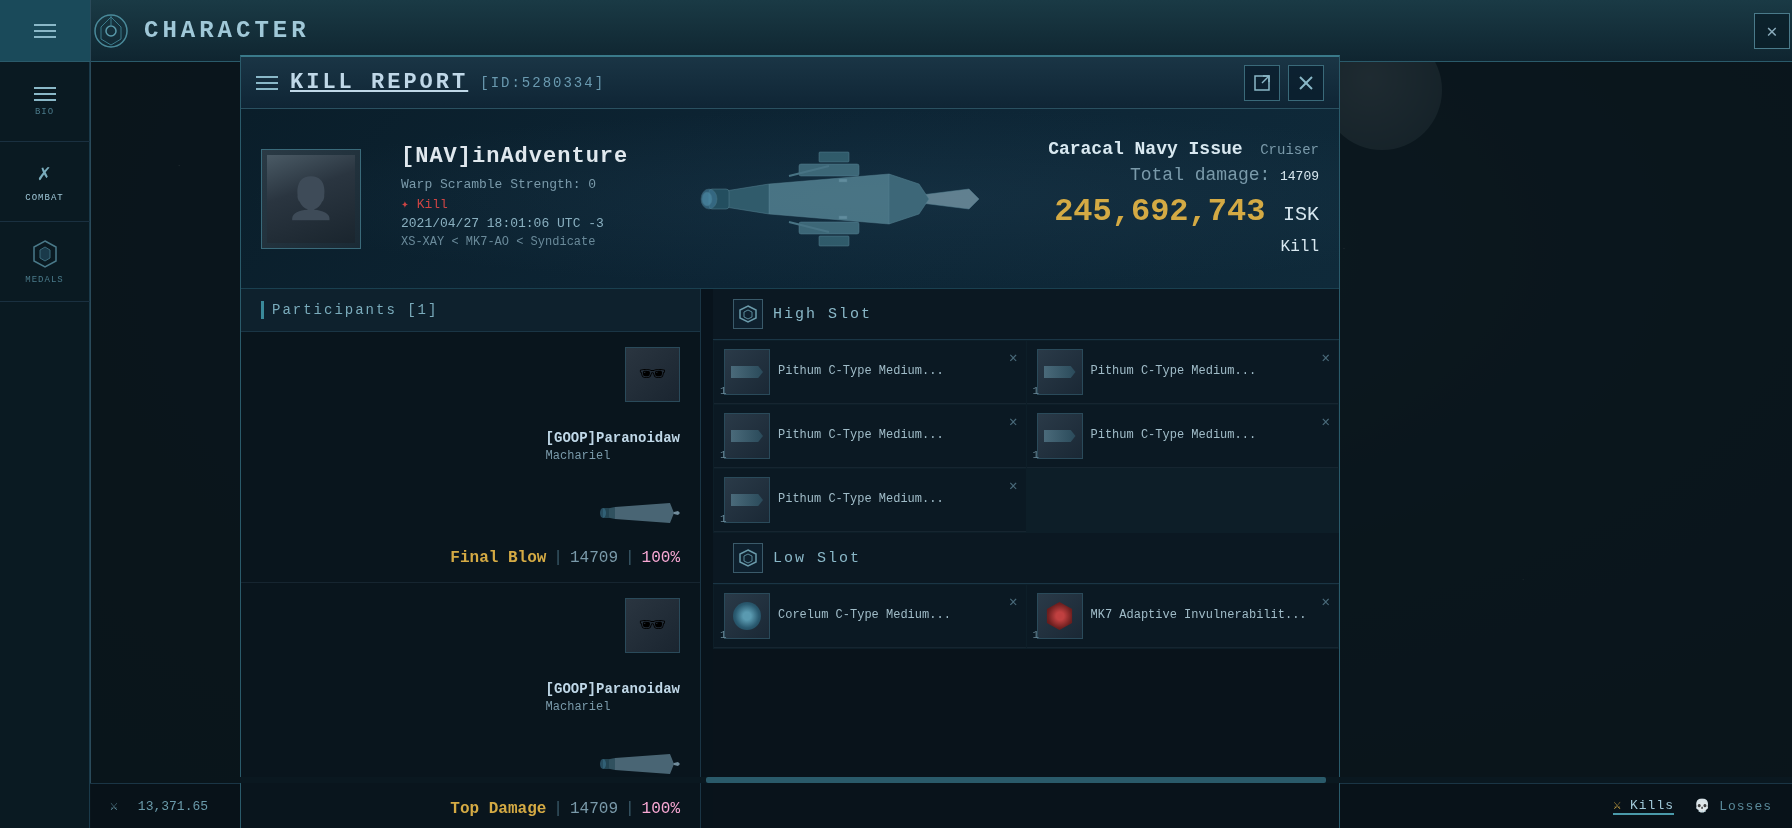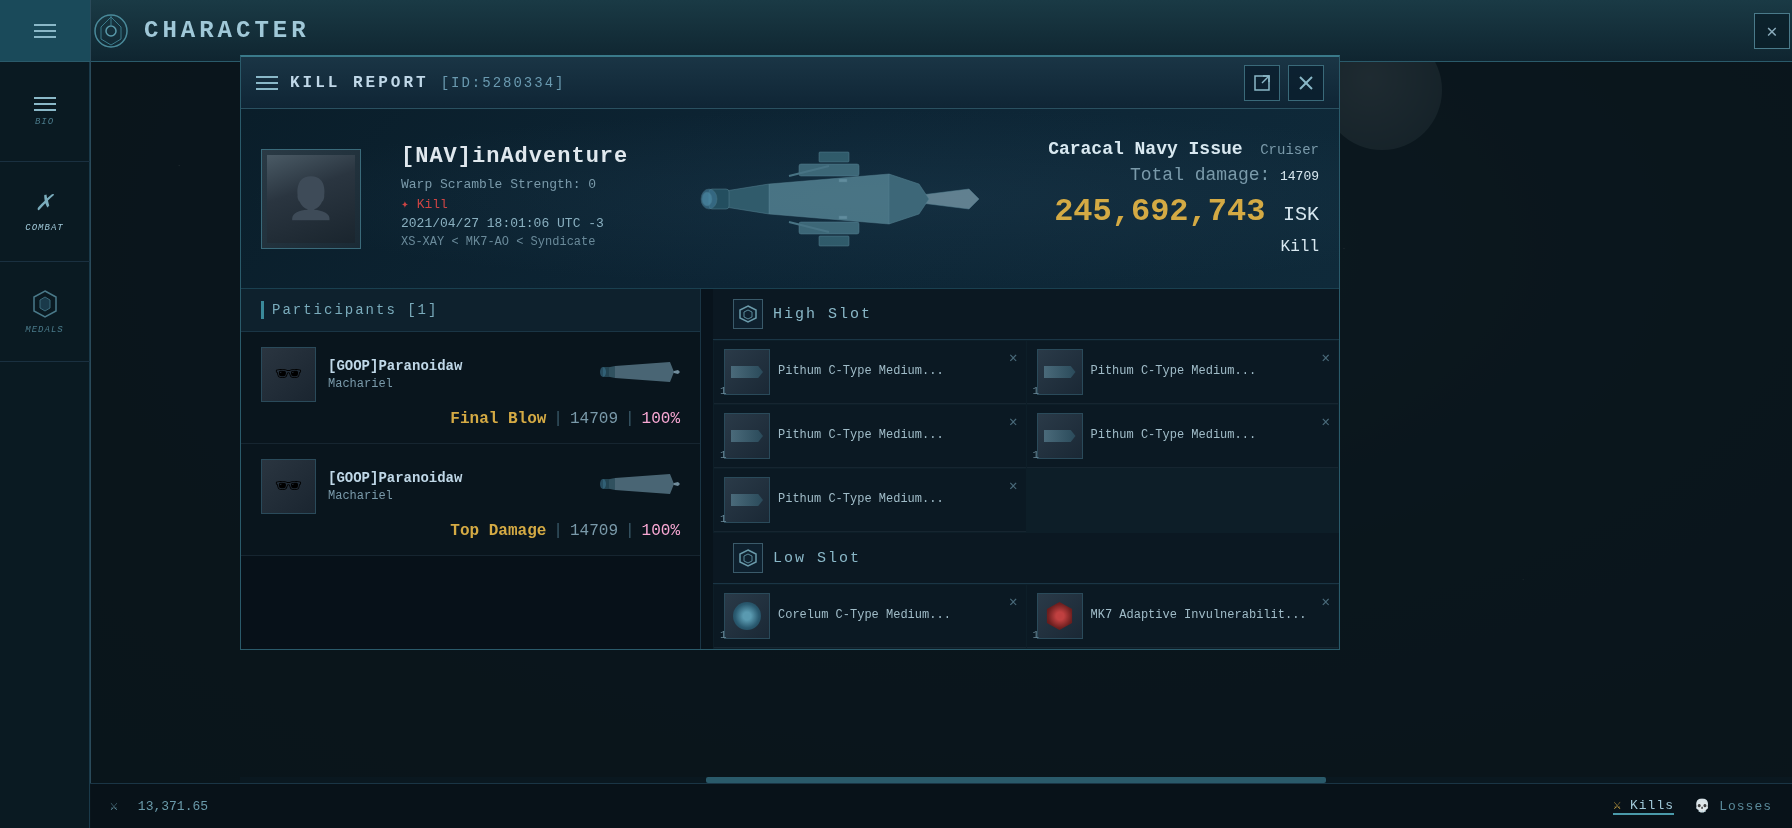--- a/index.html
+++ b/index.html
@@ -115,33 +115,32 @@
       background: #1a4a5a;
       display: flex;
       align-items: center;
       justify-content: center;
       cursor: pointer;
       border-bottom: 1px solid #2a5a6a;
     }
 
     .sidebar-item {
       width: 90px;
-      height: 100px;
+      height: 80px;
       display: flex;
       flex-direction: column;
       align-items: center;
       justify-content: center;
       cursor: pointer;
       border-bottom: 1px solid #1a3040;
       color: #4a7a8a;
       gap: 6px;
       font-size: 9px;
       text-transform: uppercase;
       letter-spacing: 1px;
-      font-style: italic;
     }
     .sidebar-item.active { color: #a0c8d8; }
 
     
     .kill-report {
       position: absolute;
       left: 240px;
       top: 55px;
       width: 1100px;
       background: rgba(8, 20, 28, 0.97);
@@ -155,24 +154,25 @@
       background: linear-gradient(180deg, #1a3545 0%, #0f2535 100%);
       display: flex;
       align-items: center;
       padding: 0 15px;
       gap: 12px;
       border-bottom: 1px solid #2a5060;
     }
 
     .kill-report-title {
       color: #c0d8e8;
-      font-size: 16px;
+      font-size: 22px;
       letter-spacing: 3px;
       font-weight: bold;
       text-transform: uppercase;
+      text-decoration: underline;
     }
 
     .kill-report-id {
       color: #6a9ab0;
       font-size: 14px;
       letter-spacing: 2px;
     }
 
     .kill-report-actions {
       margin-left: auto;
@@ -365,23 +365,24 @@
 
     
     .participant-row {
       border-bottom: 1px solid #162530;
       padding: 15px 20px;
       background: rgba(10, 22, 30, 0.8);
     }
 
     .participant-top {
       display: flex;
-      align-items: center;
-      gap: 12px;
+      align-items: flex-end;
+      gap: 28px;
       margin-bottom: 8px;
+      flex-direction: column;
     }
 
     .participant-avatar {
       width: 55px;
       height: 55px;
       border: 1px solid #2a4a5a;
       background: linear-gradient(135deg, #2a3540, #1a2530);
       flex-shrink: 0;
       position: relative;
       display: flex;

